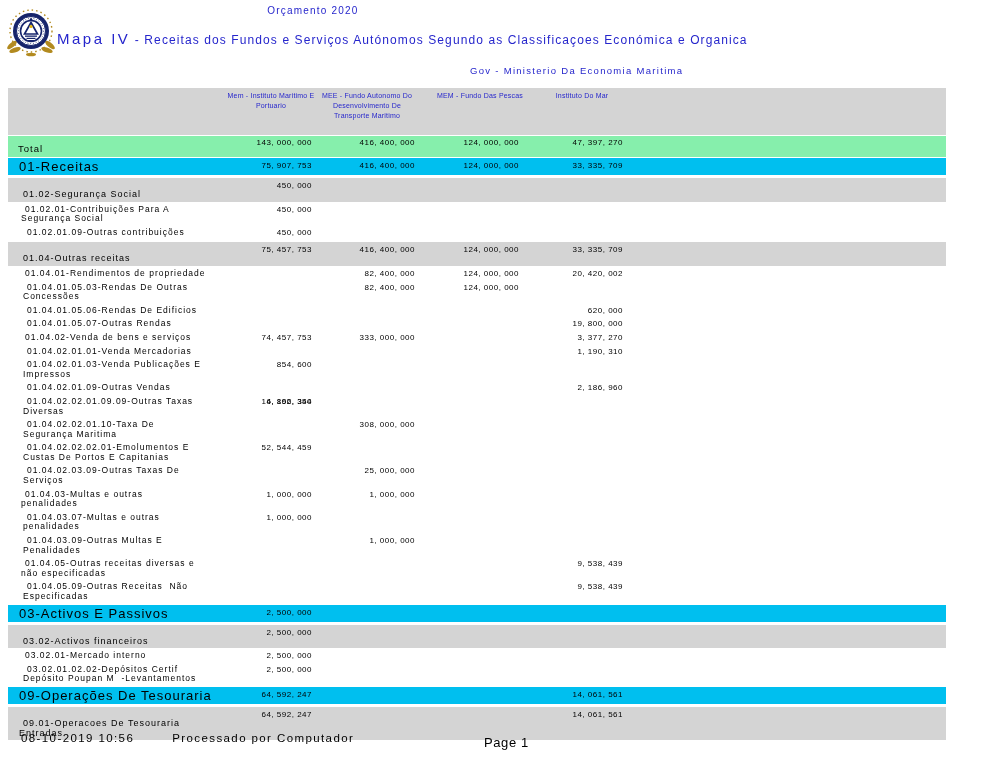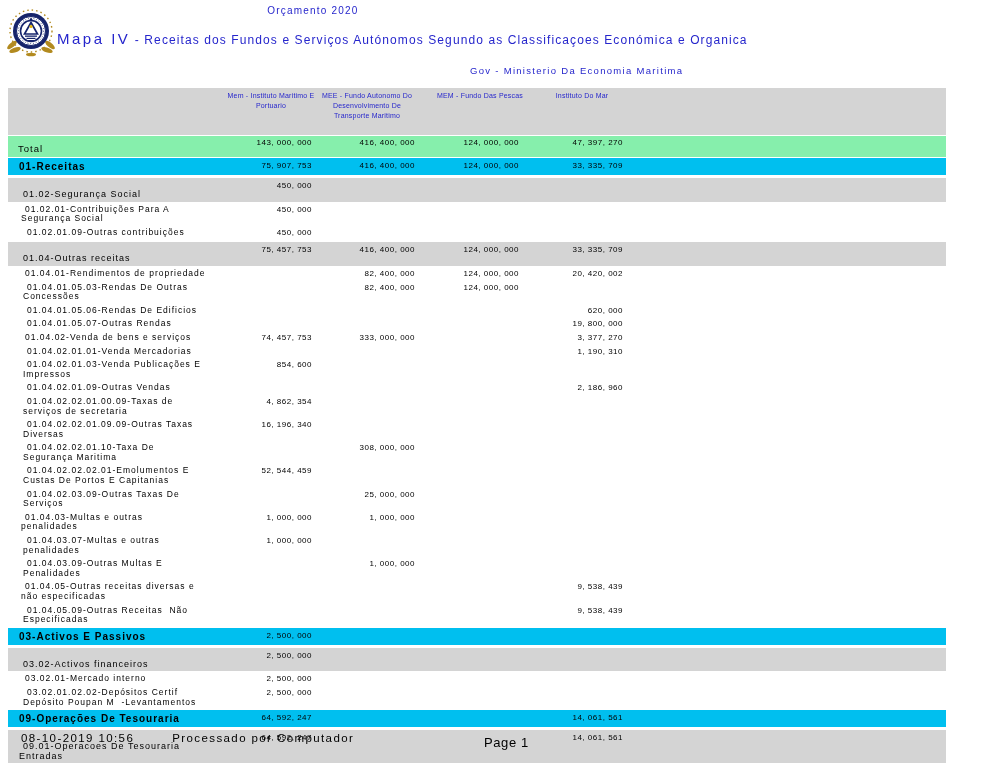--- a/index.html
+++ b/index.html
@@ -26,21 +26,21 @@
   .row{position:relative;}
   .rlabel{white-space:pre-wrap;font-size:8.5px;line-height:9.6px;letter-spacing:1px;
           width:262px;padding-top:2px;padding-bottom:2px;}
   .val{position:absolute;top:2px;width:95px;text-align:right;font-size:8px;
        letter-spacing:0.5px;white-space:nowrap;}
   .v0{left:209px;} .v1{left:312px;} .v2{left:416px;} .v3{left:520px;}
 
   .total{background:#86efac;height:21px;margin-top:1px;}
   .total .rlabel{padding-top:8px;font-size:9.5px;}
   .l1{background:#00bfef;height:17px;margin-top:1px;}
-  .l1 .rlabel{padding-top:4px;font-size:10px;font-weight:bold;}
+  .l1 .rlabel{padding-top:4px;font-size:13px;}
   .l1 .val{top:3px;}
   .l2{background:#d4d4d4;min-height:17px;margin-top:3px;margin-bottom:1px;}
   .l2 .rlabel{padding-top:12px;font-size:9px;}
   .l2 .val{top:3px;}
 
   
   .ind0 .rlabel{padding-left:10px;}
   .ind1 .rlabel{padding-left:11px;}
   .ind2 .rlabel{padding-left:11px;text-indent:4px;}
   .ind3 .rlabel{padding-left:13px;text-indent:4px;}
@@ -167,22 +167,20 @@
         <div class="row detail ind4">
           <div class="rlabel">01.04.02.01.03-Venda Publicações E
 Impressos</div>
           <div class="val v0">854, 600</div>
         </div>
         <div class="row detail ind4">
           <div class="rlabel">01.04.02.01.09-Outras Vendas</div>
           <div class="val v3">2, 186, 960</div>
         </div>
         <div class="row detail ind4">
-          <div class="rlabel">01.04.02.02.01.00.09-Taxas de
-serviços de secretaria</div>
           <div class="val v0">4, 862, 354</div>
         </div>
         <div class="row detail ind4">
           <div class="rlabel">01.04.02.02.01.09.09-Outras Taxas
 Diversas</div>
           <div class="val v0">16, 196, 340</div>
         </div>
         <div class="row detail ind4">
           <div class="rlabel">01.04.02.02.01.10-Taxa De
 Segurança Maritima</div>

